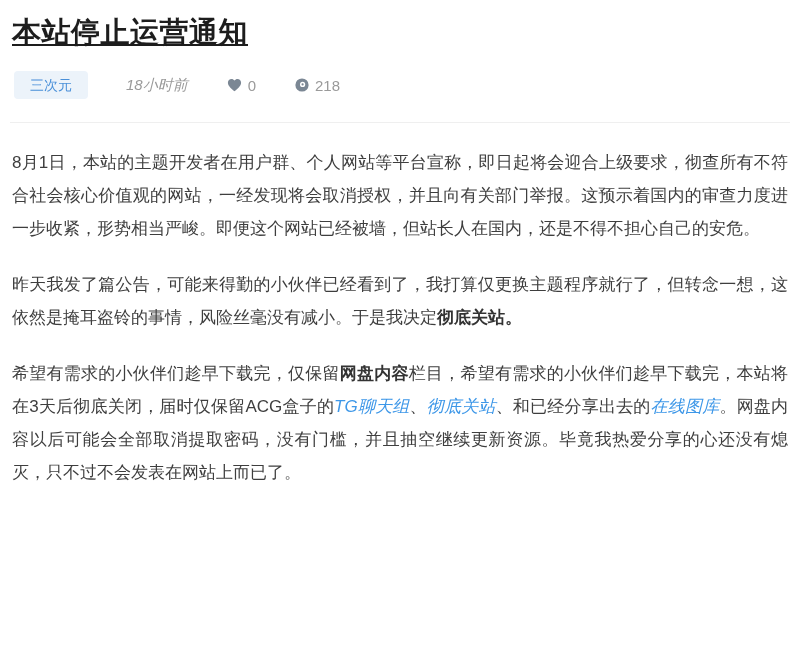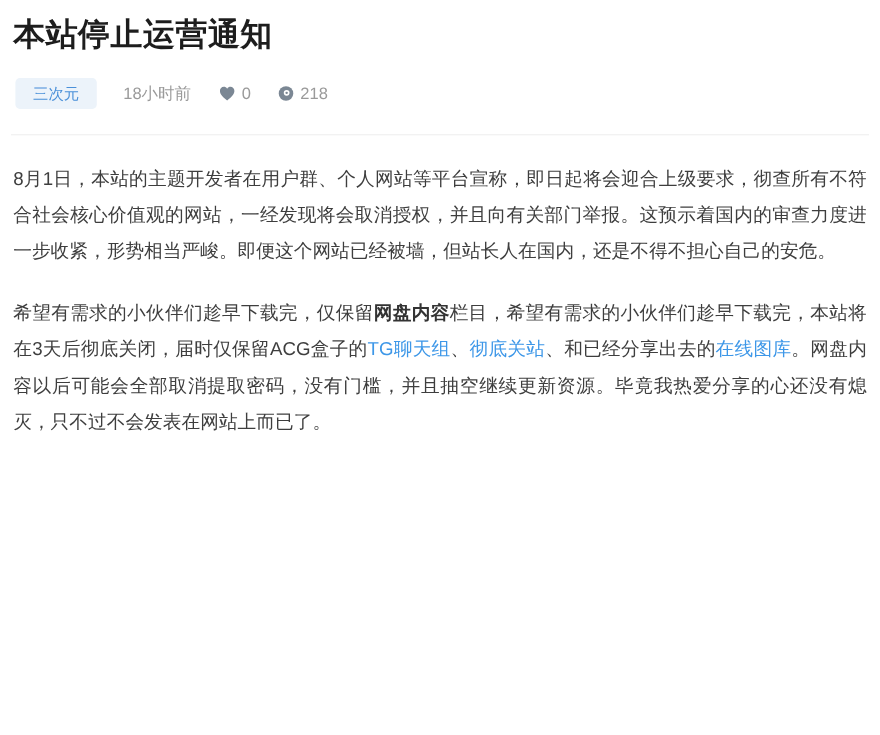--- a/index.html
+++ b/index.html
@@ -27,41 +27,43 @@
     background: #ffffff;
   }
   .post-title {
     margin: 0;
     padding: 2px 0 0 2px;
     font-size: 29px;
     line-height: 36px;
     font-weight: 700;
     color: var(--title-color);
     letter-spacing: 0.5px;
+    text-decoration: underline;
   }
   .meta-row {
     display: flex;
     align-items: center;
     margin-top: 21px;
     padding-left: 4px;
     color: var(--meta-text);
     font-size: 15px;
+    gap: 14px;
   }
   .badge {
     display: inline-block;
     background: var(--badge-bg);
     color: var(--badge-text);
     font-size: 14px;
     line-height: 18px;
     padding: 5px 16px;
     border-radius: 4px;
     text-decoration: none;
     cursor: pointer;
   }
-  .meta-time { margin-left: 24px; }
+  .meta-time { margin-left: 24px; font-style: italic; }
   .meta-stat {
     display: inline-flex;
     align-items: center;
     margin-left: 24px;
     gap: 5px;
   }
   .meta-stat svg { display: block; }
   .divider {
     border: 0;
     border-top: 1px solid var(--divider-color);
@@ -74,20 +76,21 @@
     line-height: 33px;
     color: var(--body-text);
     text-align: justify;
   }
   .content p { margin: 23px 0 0 0; }
   .content strong { font-weight: 700; color: #333; }
   .content a {
     color: var(--link-color);
     text-decoration: none;
     cursor: pointer;
+    font-style: italic;
   }
 </style>
 </head>
 <body>
 
 <div class="page">
 
   <h1 class="post-title">本站停止运营通知</h1>
 
   <div class="meta-row">
@@ -113,16 +116,17 @@
         </svg>
       </span>
       <span>218</span>
     </span>
   </div>
 
   <hr class="divider">
 
   <div class="content">
       <p><span>8月1日，本站的主题开发者在用户群、个人网站等平台宣称，即日起将会迎合上级要求，彻查所有不符合社会核心价值观的网站，一经发现将会取消授权，并且向有关部门举报。这预示着国内的审查力度进一步收紧，形势相当严峻。即便这个网站已经被墙，但站长人在国内，还是不得不担心自己的安危。</span></p>
+      <p><span>昨天我发了篇公告，可能来得勤的小伙伴已经看到了，我打算仅更换主题程序就行了，但转念一想，这依然是掩耳盗铃的事情，风险丝毫没有减小。于是我决定</span><strong>彻底关站。</strong></p>
       <p><span>希望有需求的小伙伴们趁早下载完，仅保留</span><strong>网盘内容</strong><span>栏目，希望有需求的小伙伴们趁早下载完，本站将在3天后彻底关闭，届时仅保留ACG盒子的</span><a href="#">TG聊天组</a><span>、</span><a href="#">彻底关站</a><span>、和已经分享出去的</span><a href="#">在线图库</a><span>。网盘内容以后可能会全部取消提取密码，没有门槛，并且抽空继续更新资源。毕竟我热爱分享的心还没有熄灭，只不过不会发表在网站上而已了。</span></p>
     </div>
 
 </div>
 
 </body></html>

